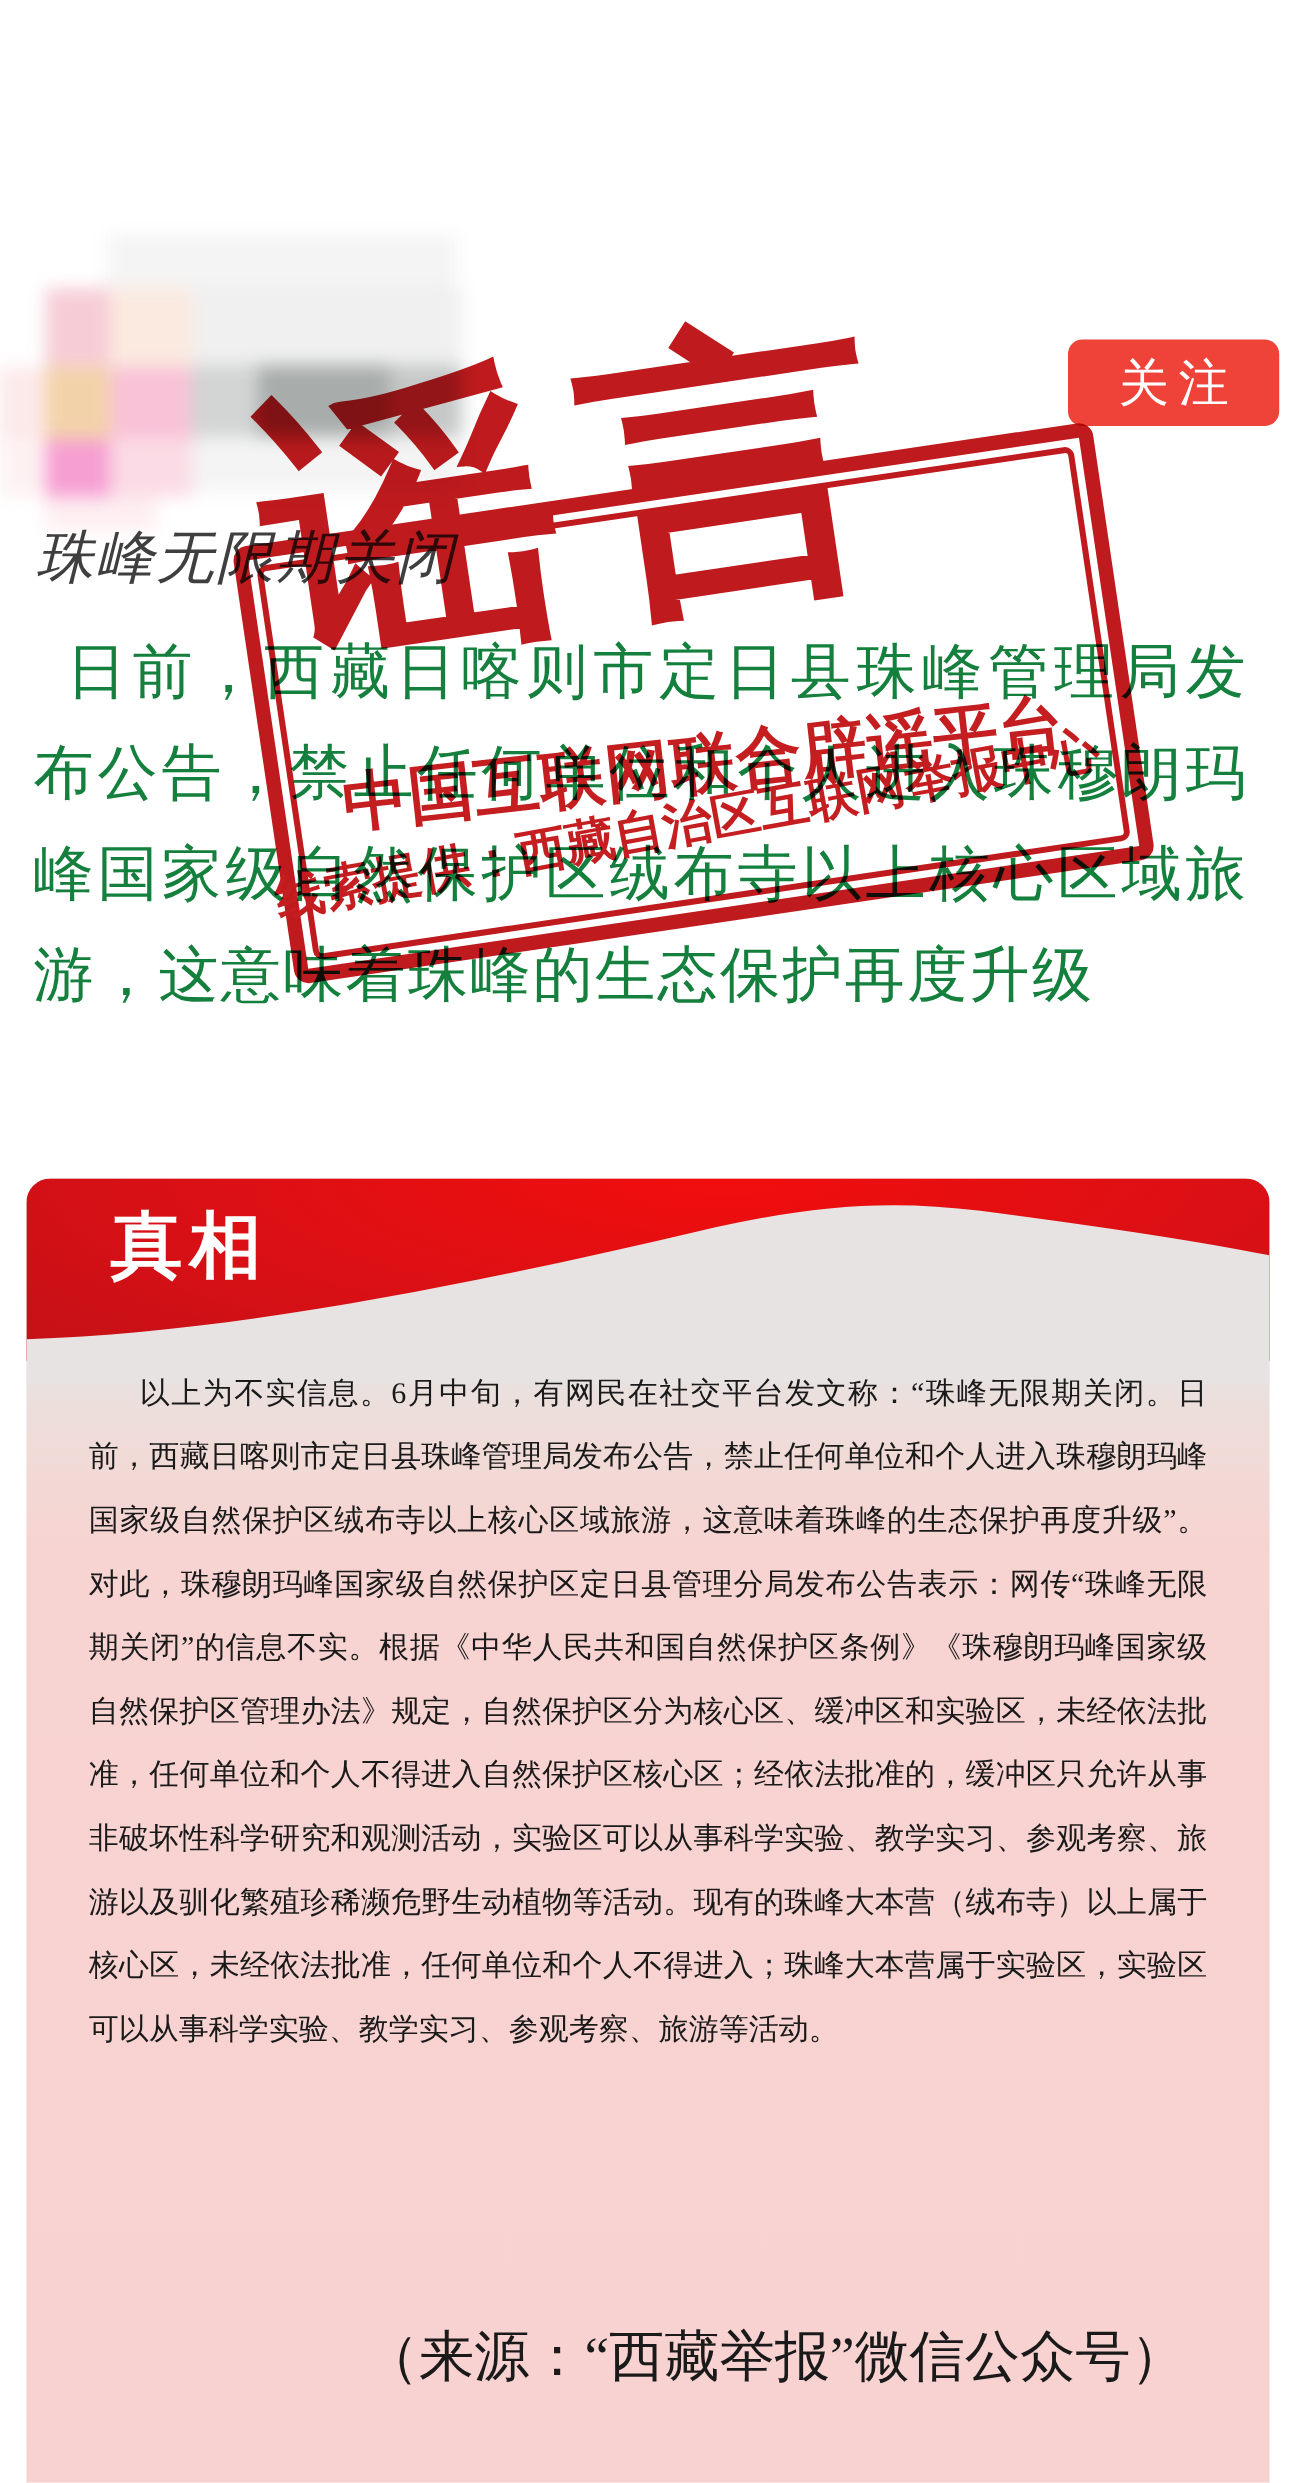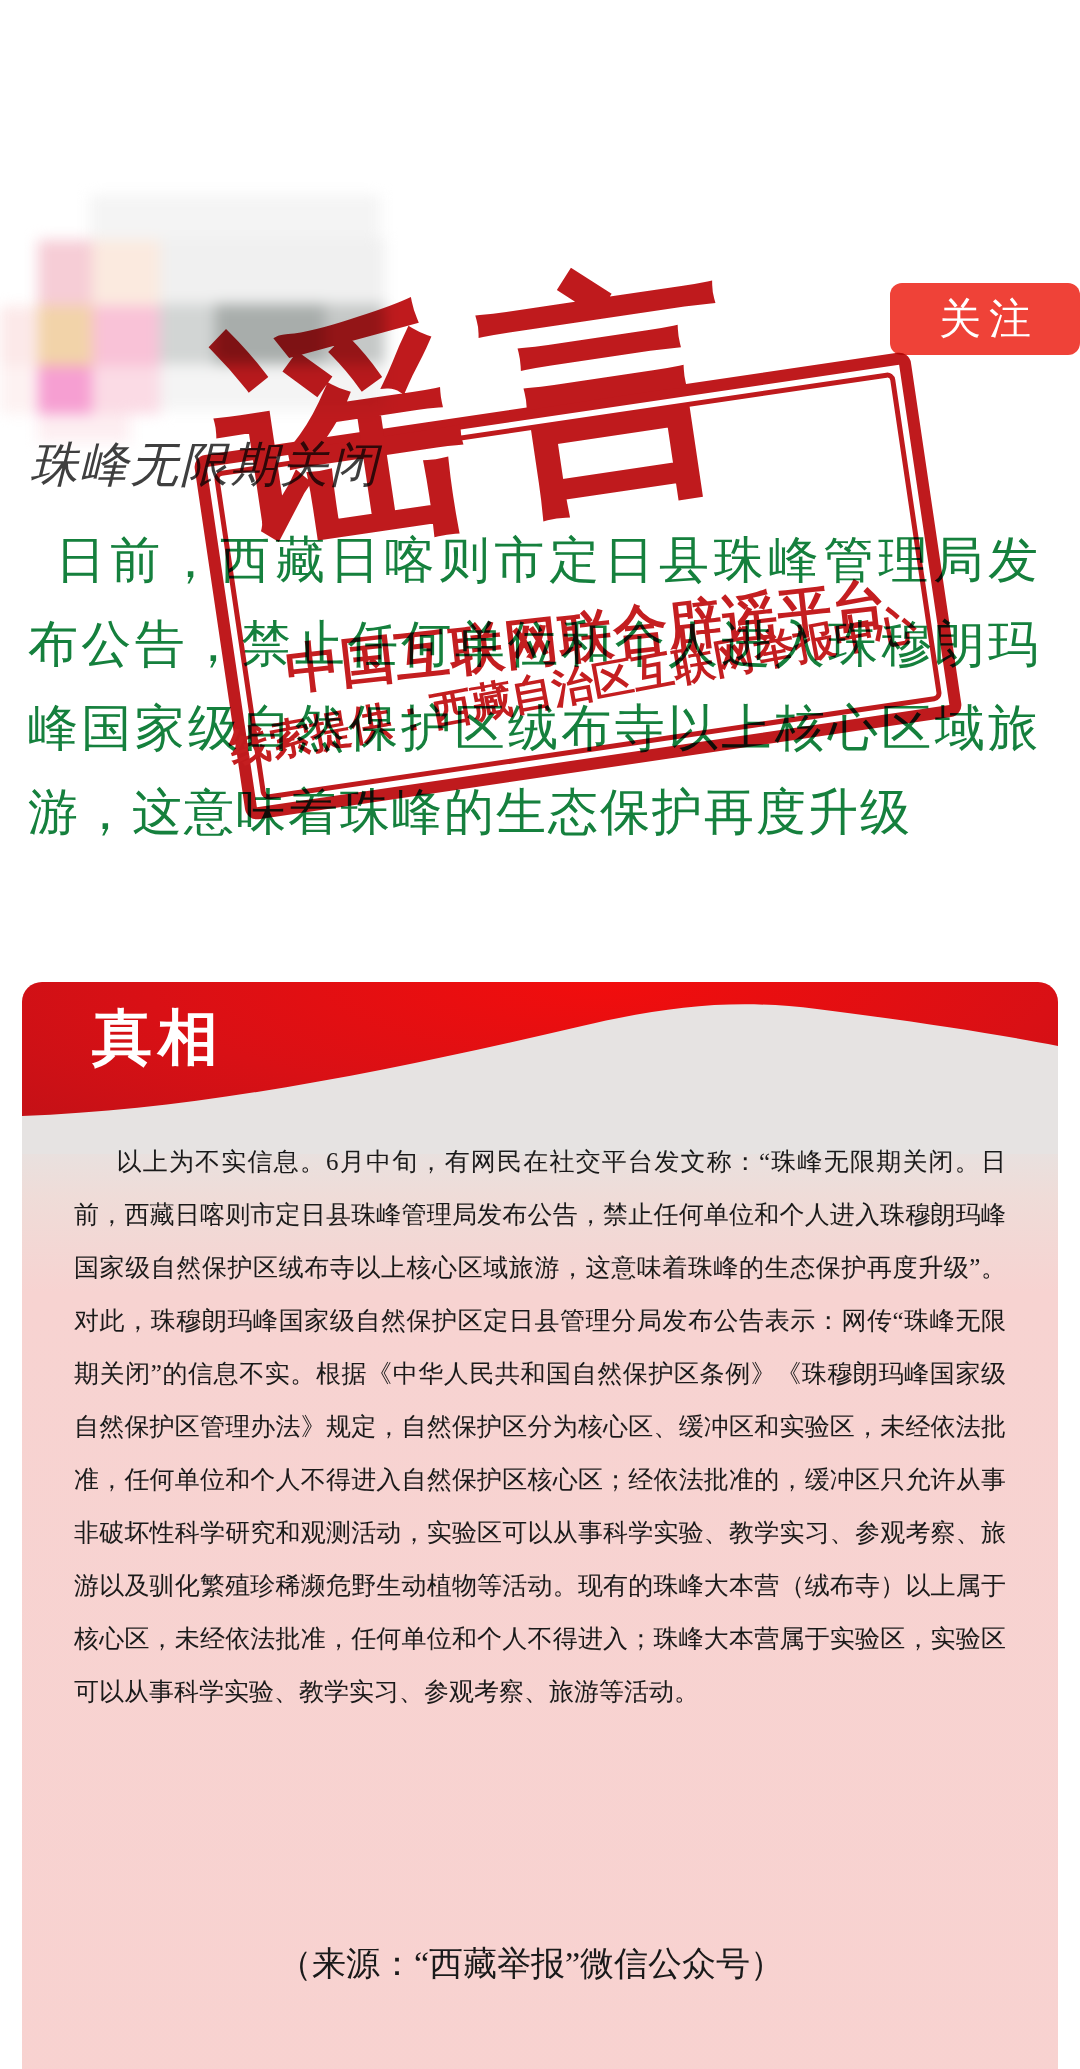--- a/index.html
+++ b/index.html
@@ -27,21 +27,21 @@
   .ub-n2b      {left:215px; top:304px; width:110px; height:62px; background:#a8adab;}
   .ub-n2c      {left:325px; top:304px; width:60px;  height:62px; background:#c5c8c7;}
   .ub-c0       {left:0;     top:366px; width:38px;  height:48px; background:#fdf2f2;}
   .ub-c1       {left:38px;  top:366px; width:54px;  height:48px; background:#f69fd2;}
   .ub-c2       {left:92px;  top:366px; width:68px;  height:48px; background:#fbdbe5;}
   .ub-n3       {left:160px; top:364px; width:225px; height:46px; background:#f4f4f4;}
   .ub-d1       {left:38px;  top:414px; width:92px;  height:28px; background:#fdeef1;}
 
   
   .follow-btn{
-    position:absolute;left:890px;top:283px;width:190px;height:72px;
+    position:absolute;left:890px;top:283px;width:176px;height:72px;
     background:#ef4238;border:none;border-radius:12px;
     color:#ffffff;font-size:42px;letter-spacing:8px;text-indent:8px;
     display:flex;align-items:center;justify-content:center;
     font-family:"Liberation Sans","DejaVu Sans",sans-serif;
     z-index:2;cursor:pointer;
   }
 
   
   .post-title{
     position:absolute;left:30px;top:433px;
@@ -96,21 +96,21 @@
     position:absolute;left:70px;top:16px;
     font-size:60px;font-weight:700;color:#ffffff;letter-spacing:6px;
   }
   .truth-body{
     position:absolute;left:52px;top:153px;width:932px;
     font-size:25px;line-height:53px;color:#1a1a1a;
     text-align:justify;text-indent:1.7em;
   }
   .truth-source{
     position:absolute;left:52px;top:955px;width:914px;
-    font-size:34px;line-height:53px;color:#1a1a1a;text-align:center;
+    font-size:46px;line-height:53px;color:#1a1a1a;text-align:right;
   }
 </style>
 </head>
 <body>
 
 <div class="screen">
 
   <div class="user-blur">
     <div class="ub ub-top"></div>
     <div class="ub ub-a1"></div>

